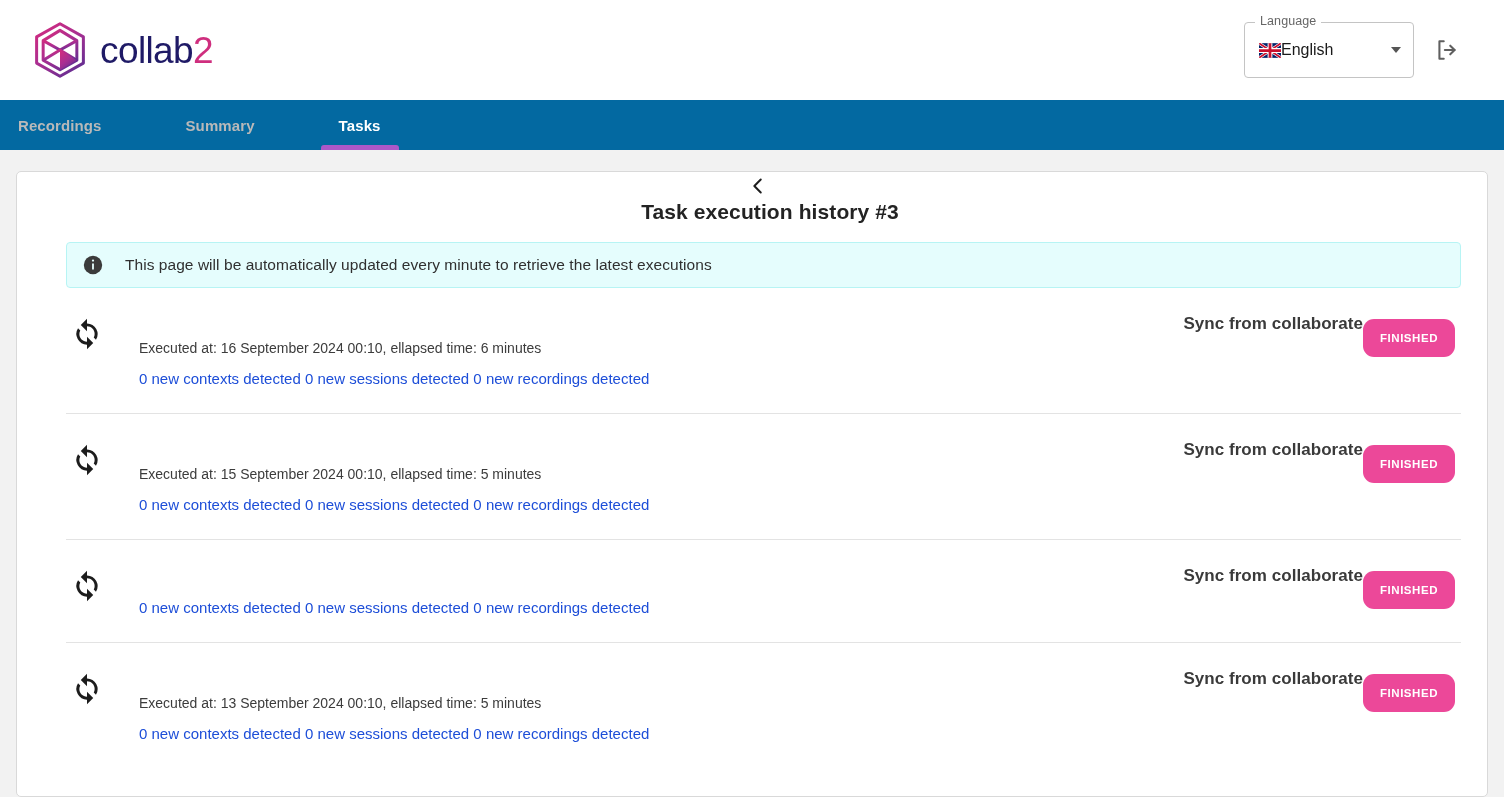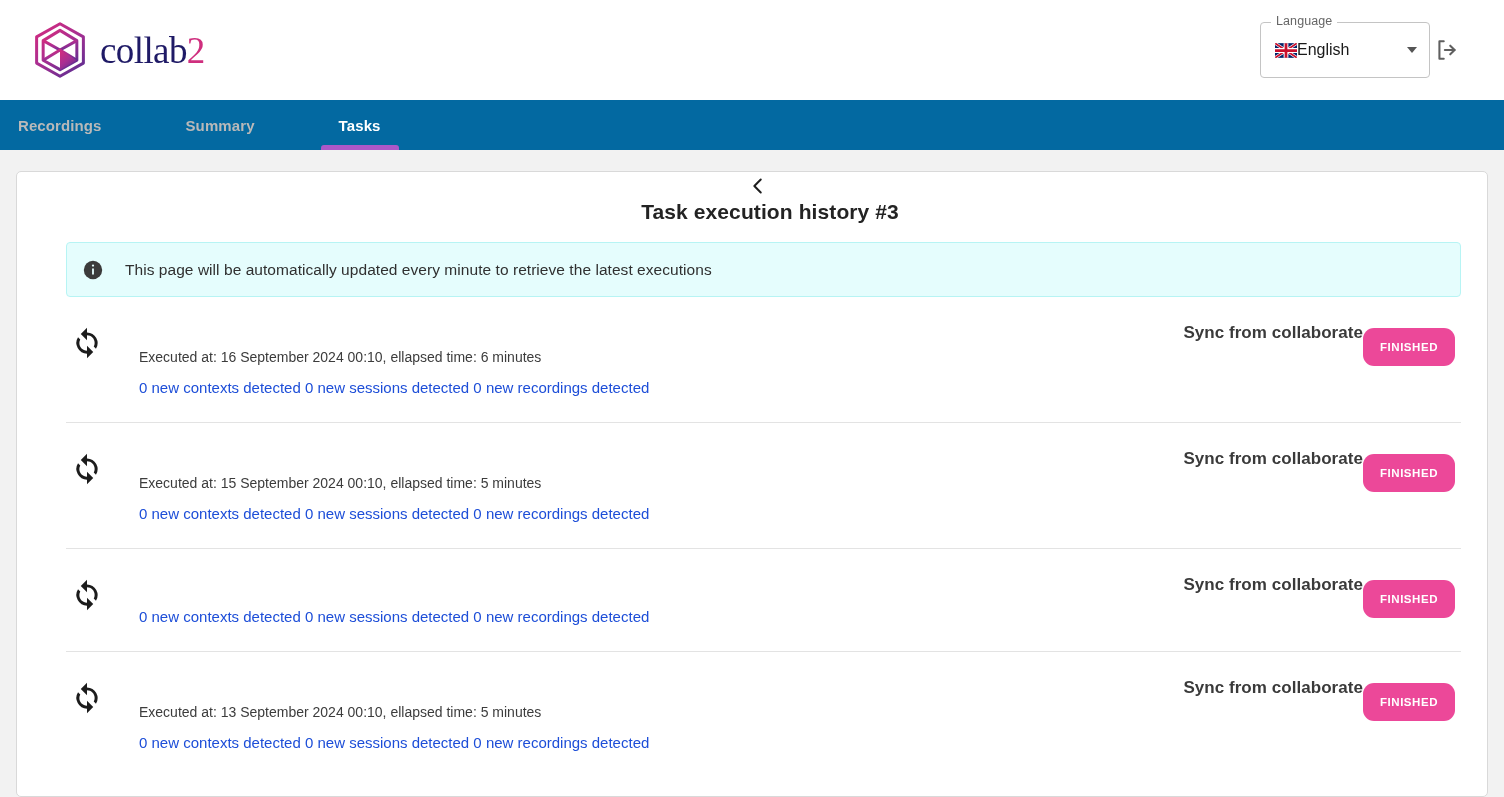--- a/index.html
+++ b/index.html
@@ -38,28 +38,29 @@
     width: 60px;
     height: 58px;
     display: block;
   }
 
   .brand-word {
     font-size: 37px;
     font-weight: 500;
     letter-spacing: -0.6px;
     line-height: 1;
-    font-family: Liberation Serif, serif;
+    font-family: Liberation Sans, sans-serif;
   }
   .brand-word .c2-dark { color: #1f1a66; }
   .brand-word .c2-pink { color: #cf2e7e; }
 
   .header-right {
     display: flex;
     align-items: center;
+    gap: 16px;
   }
 
   
   .lang-select {
     position: relative;
     width: 170px;
     height: 56px;
     border: 1px solid #c4c4c4;
     border-radius: 4px;
     display: flex;
@@ -180,21 +181,21 @@
     color: #232323;
     margin-left: 25px;
     letter-spacing: 0.1px;
   }
 
   
   .alert {
     background: #e5fdfd;
     border: 1px solid #b7f4f4;
     border-radius: 4px;
-    height: 55px;
+    height: 46px;
     margin: 0 2px 0 25px;
     display: flex;
     align-items: center;
     padding-left: 15px;
   }
   .alert-icon {
     width: 22px;
     height: 22px;
     flex: 0 0 auto;
   }

